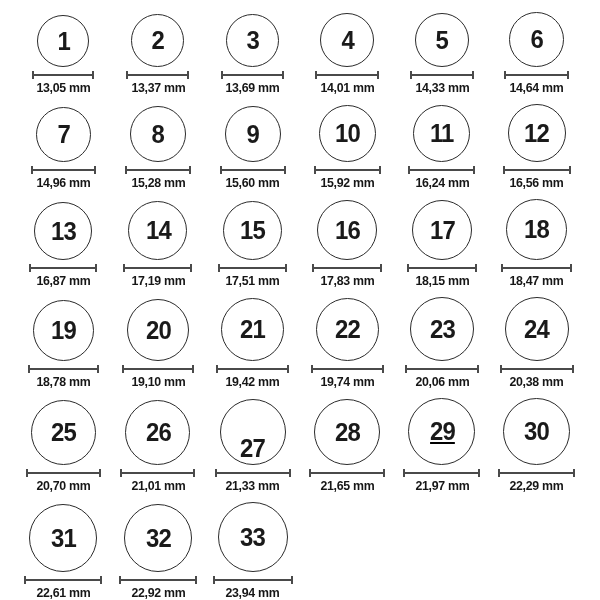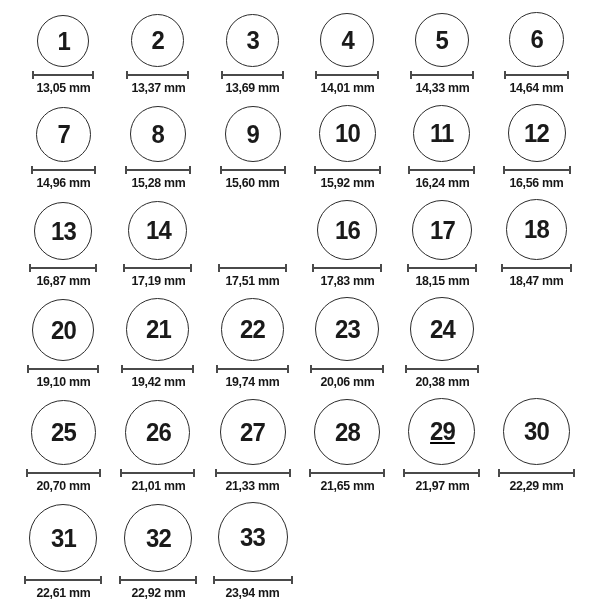--- a/index.html
+++ b/index.html
@@ -161,20 +161,23 @@
     <div class="label">16,87 mm</div>
   </div>
       <div class="cell">
     <div class="circle" style="width: 59px; height: 59px; align-items: center;">
       <span class="num">14</span>
     </div>
     <div class="ruler" style="width: 65px;"></div>
     <div class="label">17,19 mm</div>
   </div>
       <div class="cell">
+    <div class="circle" style="width: 59px; height: 59px;">
+      <span class="num">15</span>
+    </div>
     <div class="ruler" style="width: 65px;"></div>
     <div class="label">17,51 mm</div>
   </div>
       <div class="cell">
     <div class="circle" style="width: 60px; height: 60px;">
       <span class="num">16</span>
     </div>
     <div class="ruler" style="width: 66px;"></div>
     <div class="label">17,83 mm</div>
   </div>
@@ -188,20 +191,27 @@
       <div class="cell">
     <div class="circle" style="width: 61px; height: 61px;">
       <span class="num">18</span>
     </div>
     <div class="ruler" style="width: 67px;"></div>
     <div class="label">18,47 mm</div>
   </div>
     </div>
     <div class="row">
       <div class="cell">
+    <div class="circle" style="width: 61px; height: 61px;">
+      <span class="num">19</span>
+    </div>
+    <div class="ruler" style="width: 67px;"></div>
+    <div class="label">18,78 mm</div>
+  </div>
+      <div class="cell">
     <div class="circle" style="width: 62px; height: 62px;">
       <span class="num">20</span>
     </div>
     <div class="ruler" style="width: 68px;"></div>
     <div class="label">19,10 mm</div>
   </div>
       <div class="cell">
     <div class="circle" style="width: 63px; height: 63px;">
       <span class="num">21</span>
     </div>
@@ -239,21 +249,21 @@
     <div class="label">20,70 mm</div>
   </div>
       <div class="cell">
     <div class="circle" style="width: 65px; height: 65px;">
       <span class="num">26</span>
     </div>
     <div class="ruler" style="width: 71px;"></div>
     <div class="label">21,01 mm</div>
   </div>
       <div class="cell">
-    <div class="circle" style="width: 66px; height: 66px;">
+    <div class="circle" style="width: 66px; height: 66px; align-items: flex-end;">
       <span class="num">27</span>
     </div>
     <div class="ruler" style="width: 72px;"></div>
     <div class="label">21,33 mm</div>
   </div>
       <div class="cell">
     <div class="circle" style="width: 66px; height: 66px;">
       <span class="num">28</span>
     </div>
     <div class="ruler" style="width: 72px;"></div>

